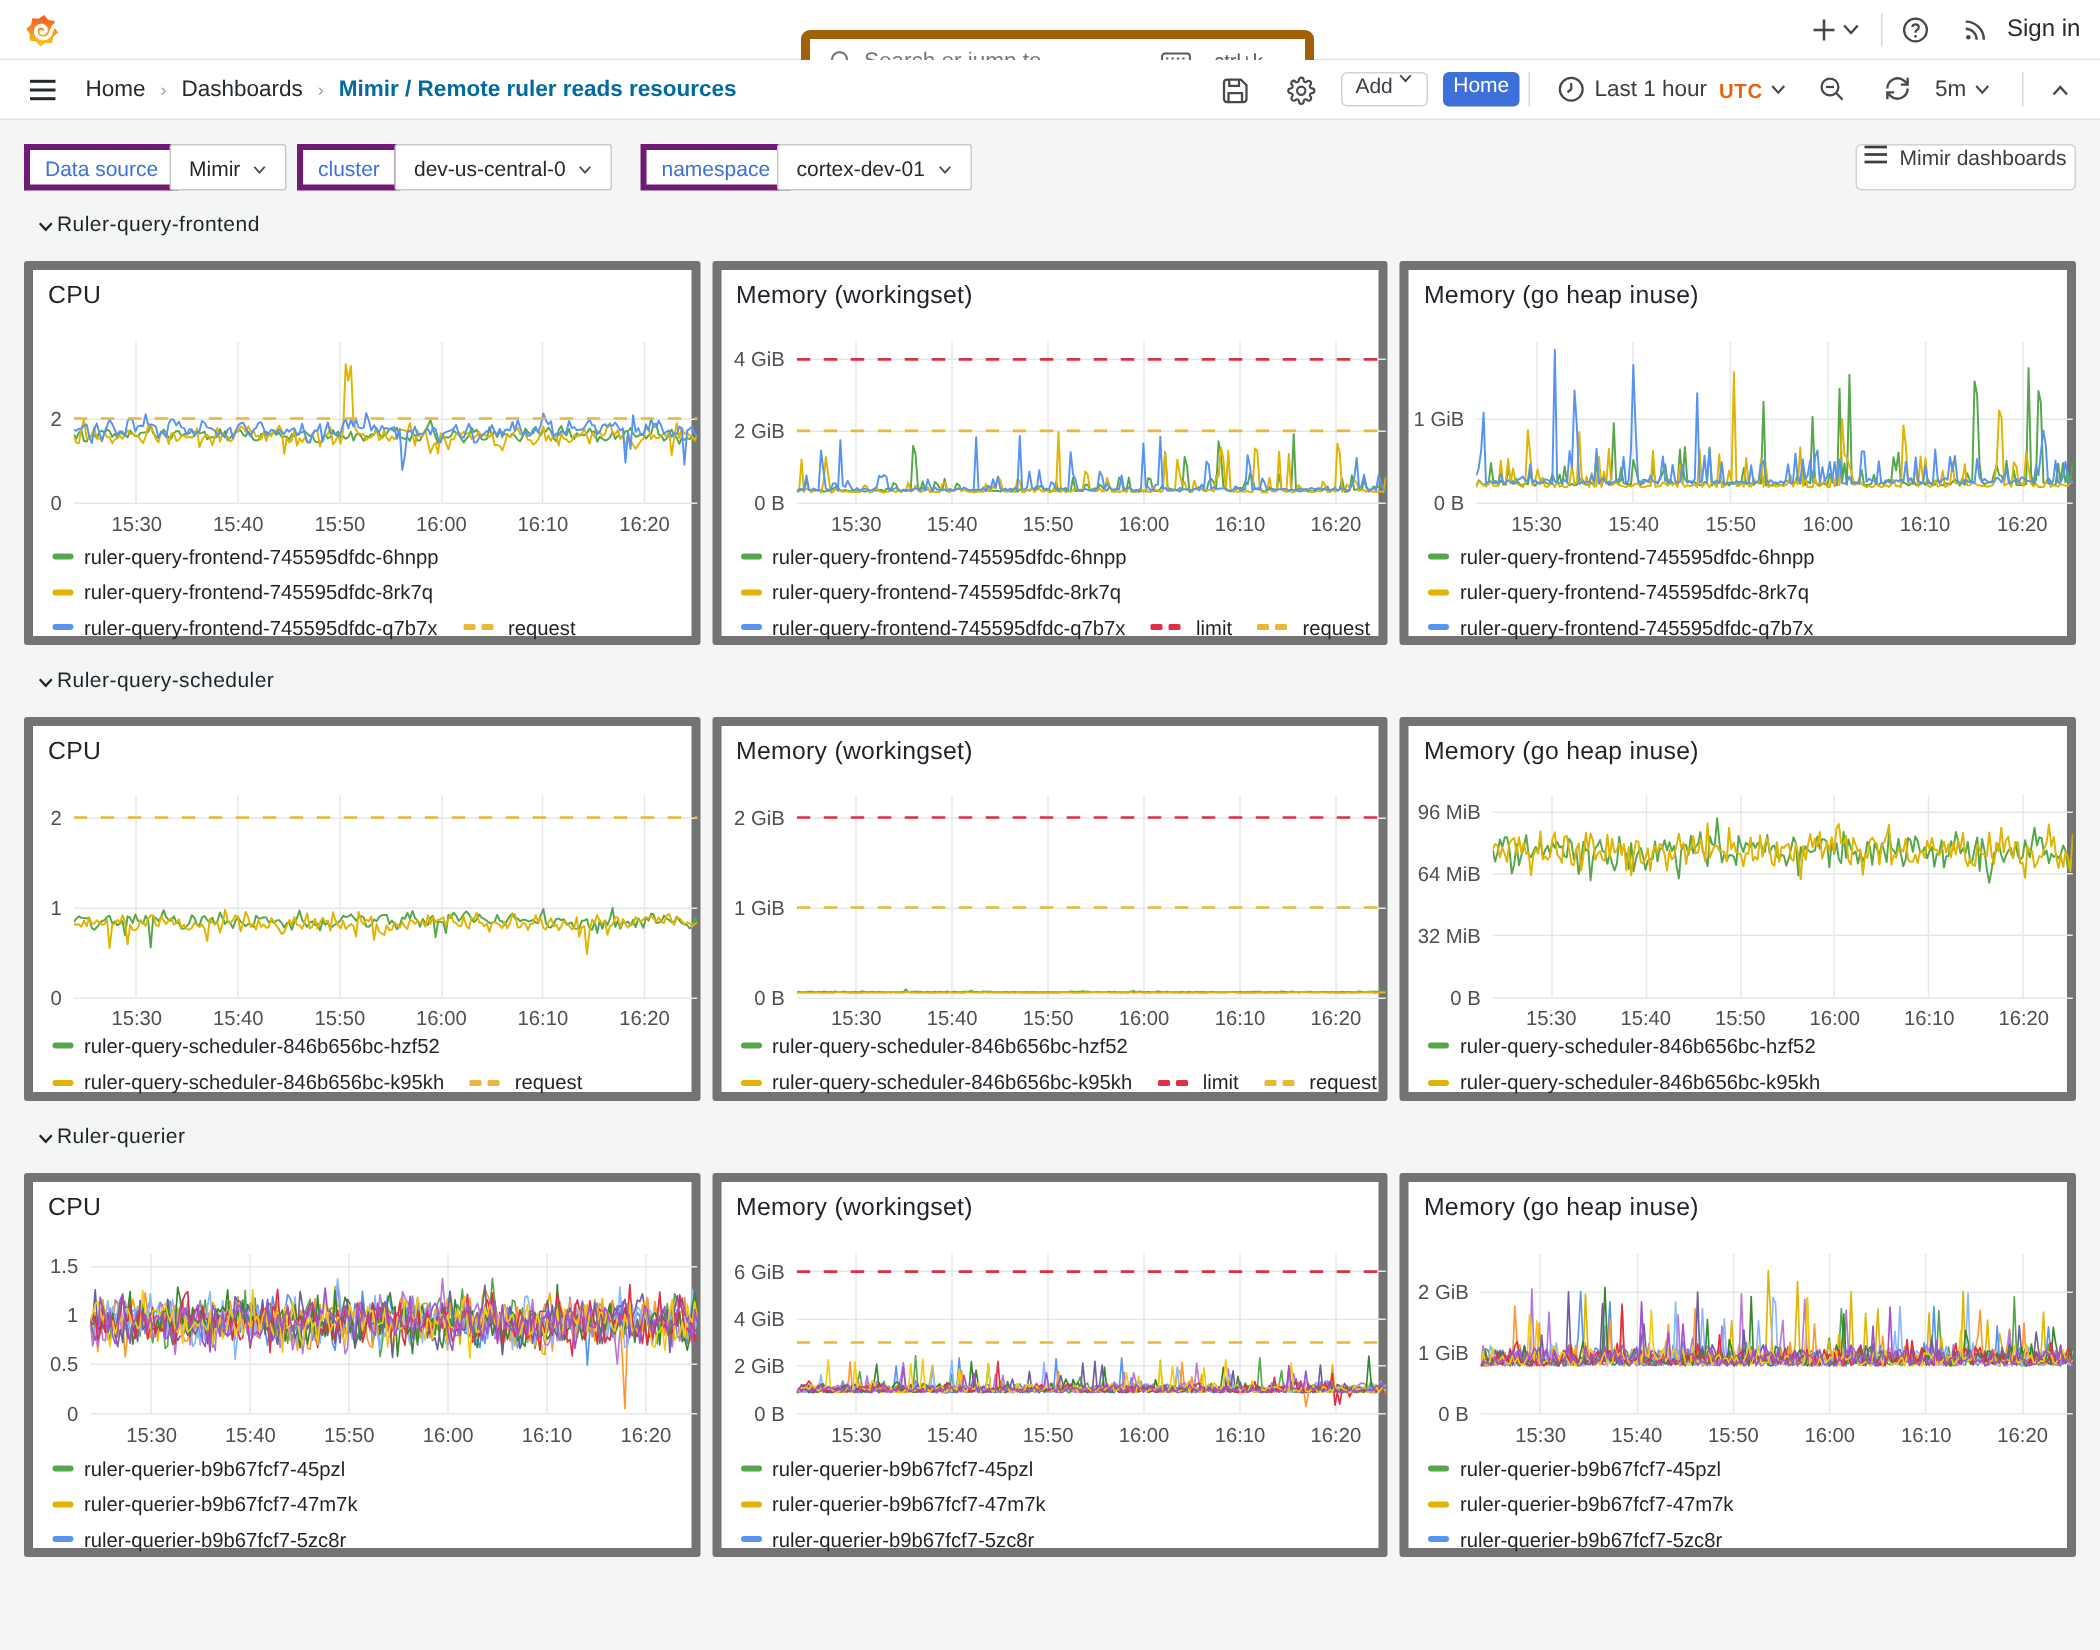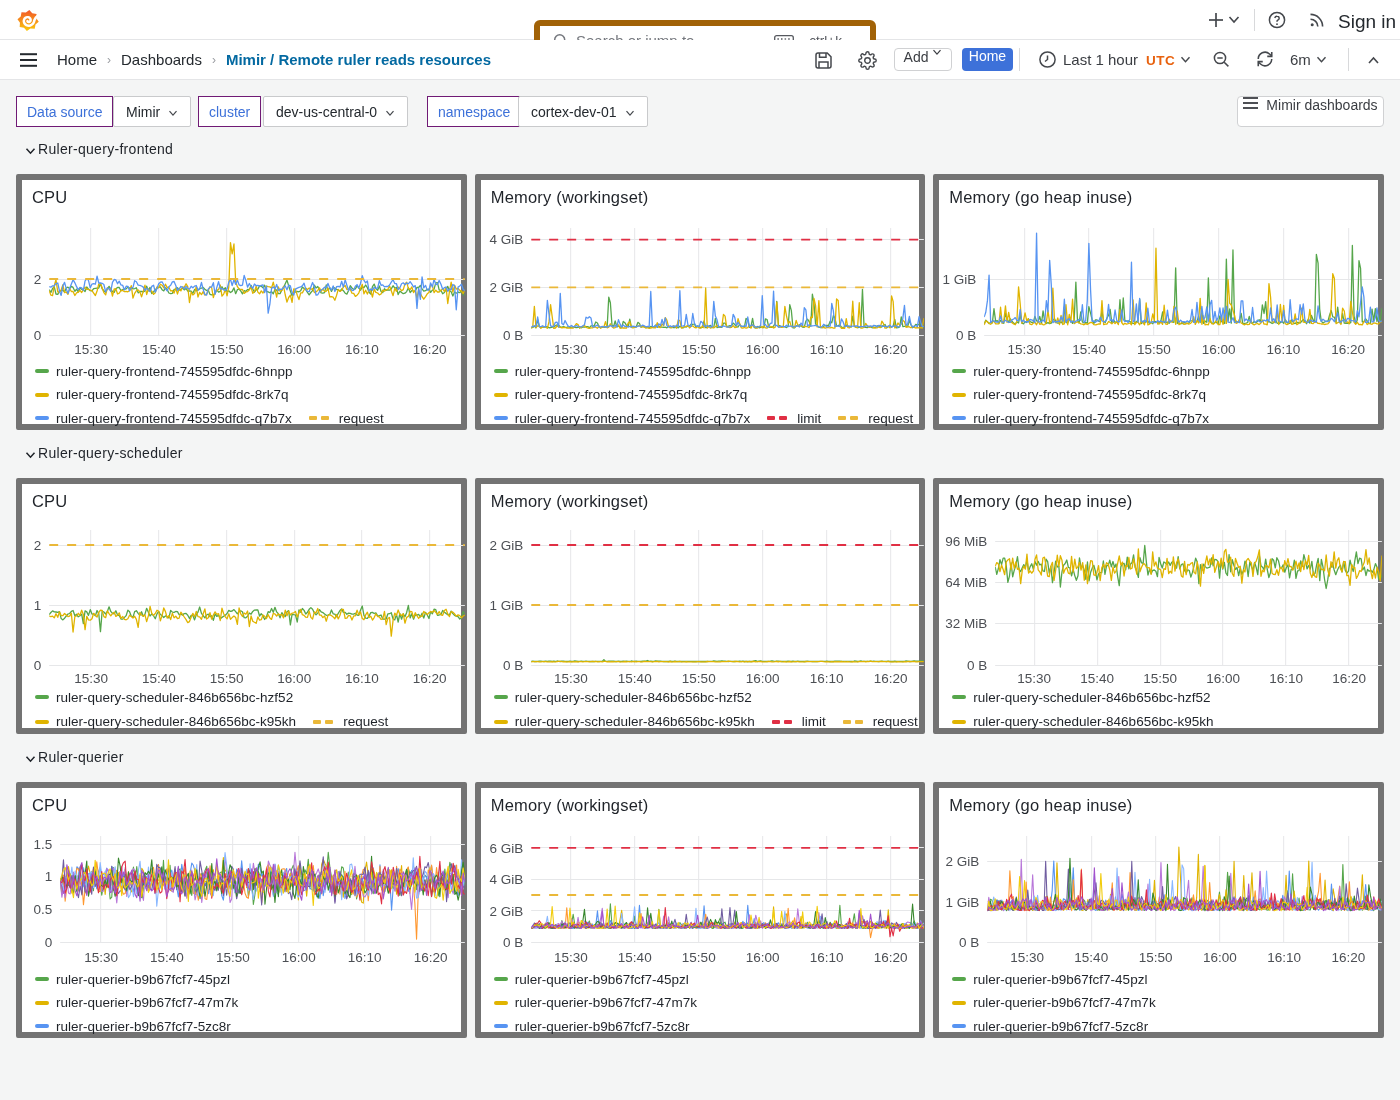--- a/index.html
+++ b/index.html
@@ -11,21 +11,21 @@
 .vdiv { position:absolute; width:1px; background:#D8D9DB; }
 #search { position:absolute; left:534px; top:20px; width:342px; height:30px; border:6px solid #a16207; border-radius:6px; background:#fff; }
 #search .ph { position:absolute; left:36px; top:6px; font-size:15px; color:#75787E; }
 #search .kbd { position:absolute; right:28px; top:7px; font-size:13.5px; color:#55585E; }
 .crumb { font-size:15px; color:#24292E;text-align:center; }
 .crumb.dim { color:#0369a1;font-weight:bold; }
 .csep { color:#9A9DA2; font-size:12px; padding:0 10px; }
 .btn { position:absolute; display:flex; align-items:flex-start; justify-content:center; font-size:14px; font-weight:500; border-radius:4px; }
 .btn.line { border:1px solid #D0D1D3; background:#fff; color:#3A3D42; }
 .btn.prim { background:#3D71D9; color:#fff; }
-.sublabel { position:absolute; top:96px; height:31px; background:#fff; color:#3D71D9; font-size:14px; font-weight:400; display:flex; align-items:center; padding:0 10px; border:1px solid #701a75; }
+.sublabel { position:absolute; top:96px; height:31px; background:#fff; color:#3D71D9; font-size:14px; font-weight:400; display:flex; align-items:center; padding:0 10px; border:4px solid #701a75; }
 .subval { position:absolute; top:96px; height:31px; background:#fff; color:#24292E; font-size:14px; display:flex; align-items:center; padding:0 12px; border:1px solid #C9CACC; border-radius:2px; }
 .subval .car { margin-left:8px; }
 .sechead { position:absolute; font-size:14px; font-weight:500; letter-spacing:0.3px; color:#1F2329; }
 .panel { position:absolute; background:#fff; border:6px solid #737373; border-radius:2px; }
 .ptitle { position:absolute; left:0; right:0; top:8px; text-align:left; padding-left:10px; font-size:16.5px; font-weight:500; letter-spacing:0.2px; color:#1F2329; }
 .lrow { position:absolute; left:13px; display:flex; align-items:flex-end; height:14px; }
 .litem { display:flex; align-items:center; margin-right:17px; }
 .ldash { width:14px; height:4px; border-radius:2px; margin-right:7px; }
 .ldash2 { display:flex; margin-right:10px; }
 .ldash2 i { display:block; width:8px; height:4px; border-radius:1px; }
@@ -75,21 +75,21 @@
       <circle cx="9" cy="9" r="7.6"></circle>
       <path d="M6.8 7c.3-1.1 1.2-1.8 2.3-1.7 1.1 0 2 .8 2.1 1.8.1 1-.6 1.6-1.4 2.1-.5.3-.8.6-.8 1.2v.4"></path>
       <circle cx="9" cy="13.2" r="0.9" fill="#45484D" stroke="none"></circle>
     </svg>
   <svg class="icon" style="left:1308px;top:11px" width="18" height="18" viewBox="0 0 18 18" fill="none" stroke="#45484D" stroke-width="1.6">
       <path d="M2.5 15.5 A 13 13 0 0 1 15.5 2.5" fill="none" transform="rotate(0)" opacity="0"></path>
       <circle cx="4.2" cy="13.8" r="1.5" fill="#45484D" stroke="none"></circle>
       <path d="M2.5 8.2 A 7.3 7.3 0 0 1 9.8 15.5"></path>
       <path d="M2.5 3.4 A 12.1 12.1 0 0 1 14.6 15.5"></path>
     </svg>
-  <span class="abs" style="left:1338px;top:11px;font-size:19px;color:#24292E">Sign in</span>
+  <span class="abs" style="left:1338px;top:11px;font-size:16px;color:#24292E">Sign in</span>
 </div>
 
 <div id="toolbar">
   <svg class="icon" style="left:20px;top:13px" width="17" height="14" viewBox="0 0 17 14" stroke="#24292E" stroke-width="2">
       <line x1="0" y1="1.2" x2="17" y2="1.2"></line>
       <line x1="0" y1="7" x2="17" y2="7"></line>
       <line x1="0" y1="12.8" x2="17" y2="12.8"></line>
     </svg>
   <div class="abs" style="left:57px;top:11px;display:flex;align-items:center">
     <span class="crumb">Home</span>
@@ -125,21 +125,21 @@
       <circle cx="7" cy="7" r="5.6"></circle>
       <line x1="11.2" y1="11.2" x2="15.4" y2="15.4"></line>
       <line x1="4.3" y1="7" x2="9.7" y2="7"></line>
     </svg>
   <svg class="abs" style="left:1256px;top:10px" width="18" height="18" viewBox="0 0 24 24" fill="none" stroke="#45484D" stroke-width="2.1">
       <path d="M21 2.5v6h-6"></path>
       <path d="M3 12a9 9 0 0 1 15-6.7l3 2.7"></path>
       <path d="M3 21.5v-6h6"></path>
       <path d="M21 12a9 9 0 0 1-15 6.7l-3-2.7"></path>
     </svg>
-  <span class="abs" style="left:1290px;top:11px;font-size:15px;color:#3A3D42">6m</span>
+  <span class="abs" style="left:1290px;top:11px;font-size:15px;color:#3A3D42">5m</span>
   <svg class="abs" style="left:1316px;top:16px" width="11" height="8" viewBox="0 0 12 9" fill="none" stroke="#45484D" stroke-width="1.6">
       <polyline points="1.5,1.5 6,6.5 10.5,1.5"></polyline>
     </svg>
   <div class="vdiv" style="left:1348px;top:8px;height:23px"></div>
   <svg class="abs" style="left:1367px;top:16px" width="13" height="9" viewBox="0 0 12 9" fill="none" stroke="#45484D" stroke-width="1.6">
       <polyline points="1.5,7 6,2 10.5,7"></polyline>
     </svg>
 </div>
 
 <div class="sublabel" style="left:16px">Data source</div>

